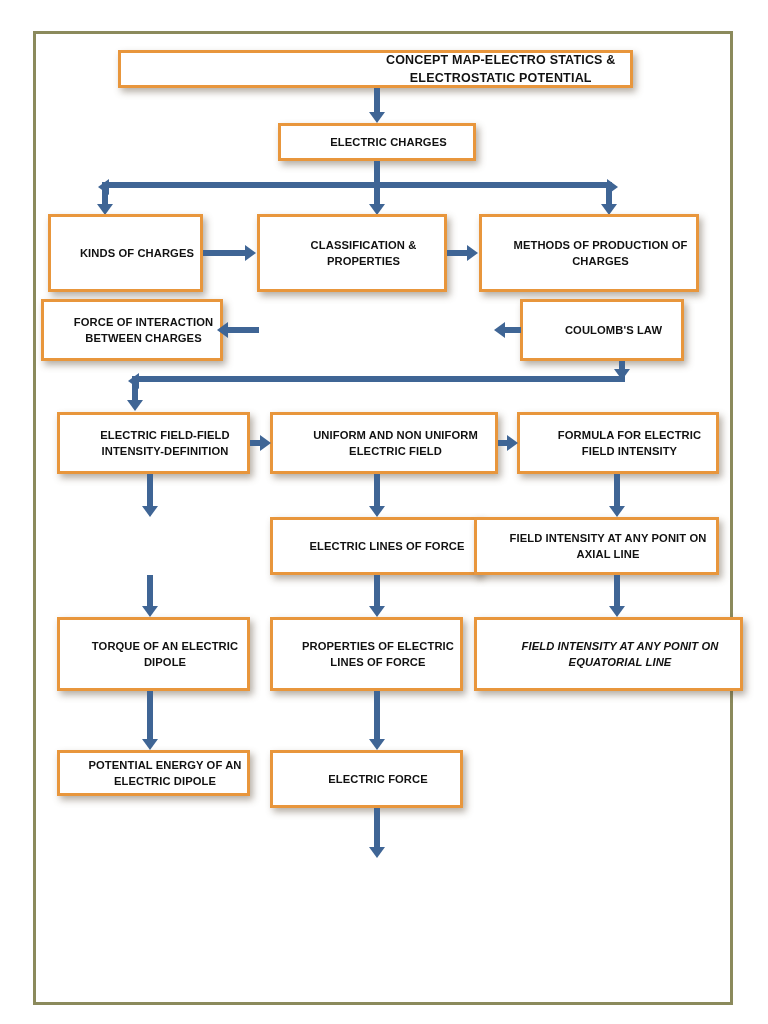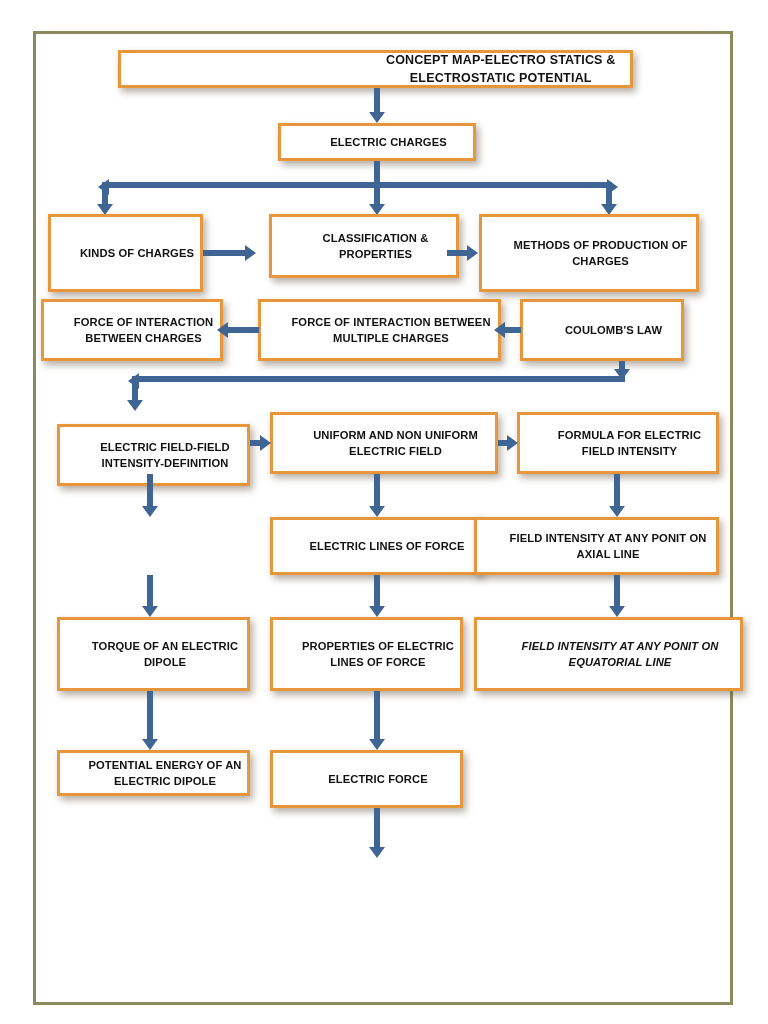--- a/index.html
+++ b/index.html
@@ -114,60 +114,57 @@
     <div class="seg vline" style="left:570px; top:148px; width:6px; height:26px;"></div>
     <div class="ar ar-down" style="left:565px; top:170px;"></div>
 
     <div class="ar ar-left" style="left:62px; top:145px;"></div>
     <div class="ar ar-right" style="left:571px; top:145px;"></div>
 
     <div class="node fs11" style="left:12px; top:180px; width:155px; height:78px;">
       <span class="txt">KINDS OF CHARGES</span>
     </div>
 
-    <div class="node fs11" style="left:221px; top:180px; width:190px; height:64px;margin-left:12px;">
+    <div class="node fs11" style="left:221px; top:180px; width:190px; height:78px;">
       <span class="txt">CLASSIFICATION &amp; PROPERTIES</span>
     </div>
 
     <div class="node fs11" style="left:443px; top:180px; width:220px; height:78px;">
       <span class="txt">METHODS OF PRODUCTION OF CHARGES</span>
     </div>
 
     <div class="seg hline" style="left:167px; top:216px; width:44px; height:6px;"></div>
     <div class="ar ar-right" style="left:209px; top:211px;"></div>
 
     <div class="seg hline" style="left:411px; top:216px; width:22px; height:6px;"></div>
     <div class="ar ar-right" style="left:431px; top:211px;"></div>
 
     <div class="node fs11" style="left:5px; top:265px; width:182px; height:62px;">
       <span class="txt">FORCE OF INTERACTION BETWEEN CHARGES</span>
     </div>
 
-    <div class="node fs11" style="left:222px; top:265px; width:243px; height:62px;">
-      <span class="txt">FORCE OF INTERACTION BETWEEN MULTIPLE CHARGES</span>
-    </div>
 
     <div class="node fs11" style="left:484px; top:265px; width:164px; height:62px;">
       <span class="txt">COULOMB'S LAW</span>
     </div>
 
     <div class="seg hline" style="left:467px; top:293px; width:18px; height:6px;"></div>
     <div class="ar ar-left" style="left:458px; top:288px;"></div>
 
     <div class="seg hline" style="left:190px; top:293px; width:33px; height:6px;"></div>
     <div class="ar ar-left" style="left:181px; top:288px;"></div>
 
     <div class="seg vline" style="left:583px; top:327px; width:6px; height:20px;"></div>
     <div class="seg hline" style="left:96px; top:342px; width:493px; height:6px;"></div>
     <div class="ar ar-down" style="left:578px; top:335px;"></div>
     <div class="ar ar-left" style="left:92px; top:339px;"></div>
     <div class="seg vline" style="left:96px; top:342px; width:6px; height:30px;"></div>
     <div class="ar ar-down" style="left:91px; top:366px;"></div>
 
-    <div class="node fs11" style="left:21px; top:378px; width:193px; height:62px;margin-top:12px;">
+    <div class="node fs11" style="left:21px; top:378px; width:193px; height:62px;">
       <span class="txt">ELECTRIC FIELD-FIELD INTENSITY-DEFINITION</span>
     </div>
 
     <div class="node fs11" style="left:234px; top:378px; width:228px; height:62px;">
       <span class="txt">UNIFORM AND NON UNIFORM ELECTRIC FIELD</span>
     </div>
 
     <div class="node fs11" style="left:481px; top:378px; width:202px; height:62px;">
       <span class="txt">FORMULA FOR ELECTRIC FIELD INTENSITY</span>
     </div>

